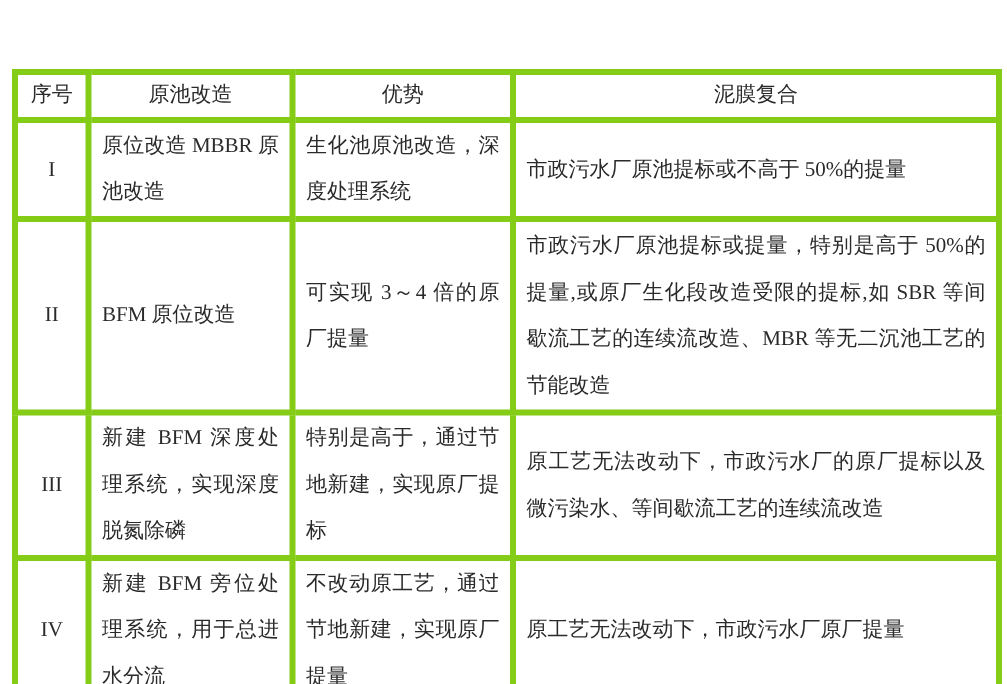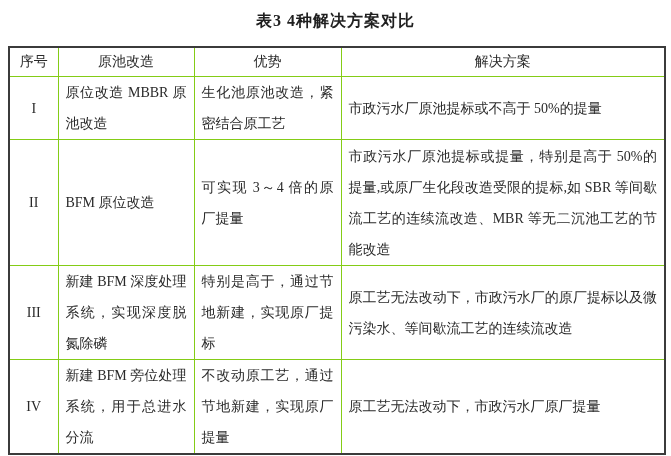--- a/index.html
+++ b/index.html
@@ -37,21 +37,21 @@
     border-collapse: collapse;
     table-layout: fixed;
     font-size: 14px;
   }
   table.cmp col.c1 { width: 49px; }
   table.cmp col.c2 { width: 136px; }
   table.cmp col.c3 { width: 147px; }
   table.cmp col.c4 { width: 324px; }
 
   table.cmp th, table.cmp td {
-    border: 1px solid #84cc16;
+    border: 4px solid #84cc16;
     vertical-align: middle;
     padding: 0 7px;
     line-height: 31px;
     font-weight: normal;
     color: #2a2a2a;
     word-break: break-all;
   }
   table.cmp { border: 2px solid #3b3b3b; }
 
   tr.hrow th { height: 28px; text-align: center; line-height: 20px; }
@@ -67,42 +67,41 @@
   }
   td.cell-scenario {
     text-align: justify;
     text-justify: inter-ideograph;
   }
 </style>
 </head>
 <body>
 
 <div class="page">
-  <div class="doc-title">表3  4种解决方案对比</div>
 
   <table class="cmp">
     <colgroup>
       <col class="c1">
         <col class="c2">
         <col class="c3">
         <col class="c4">
     </colgroup>
     <thead>
       <tr class="hrow">
         <th>序号</th>
         <th>原池改造</th>
         <th>优势</th>
-        <th>解决方案</th>
+        <th>泥膜复合</th>
       </tr>
     </thead>
     <tbody>
       <tr class="r1">
         <td class="cell-no">I</td>
         <td class="cell-solution">原位改造 MBBR 原池改造</td>
-        <td class="cell-advantage">生化池原池改造，紧密结合原工艺</td>
+        <td class="cell-advantage">生化池原池改造，深度处理系统</td>
         <td class="cell-scenario">市政污水厂原池提标或不高于 50%的提量</td>
       </tr>
       <tr class="r2">
         <td class="cell-no">II</td>
         <td class="cell-solution">BFM 原位改造</td>
         <td class="cell-advantage">可实现 3～4 倍的原厂提量</td>
         <td class="cell-scenario">市政污水厂原池提标或提量，特别是高于 50%的提量,或原厂生化段改造受限的提标,如 SBR 等间歇流工艺的连续流改造、MBR 等无二沉池工艺的节能改造</td>
       </tr>
       <tr class="r3">
         <td class="cell-no">III</td>

